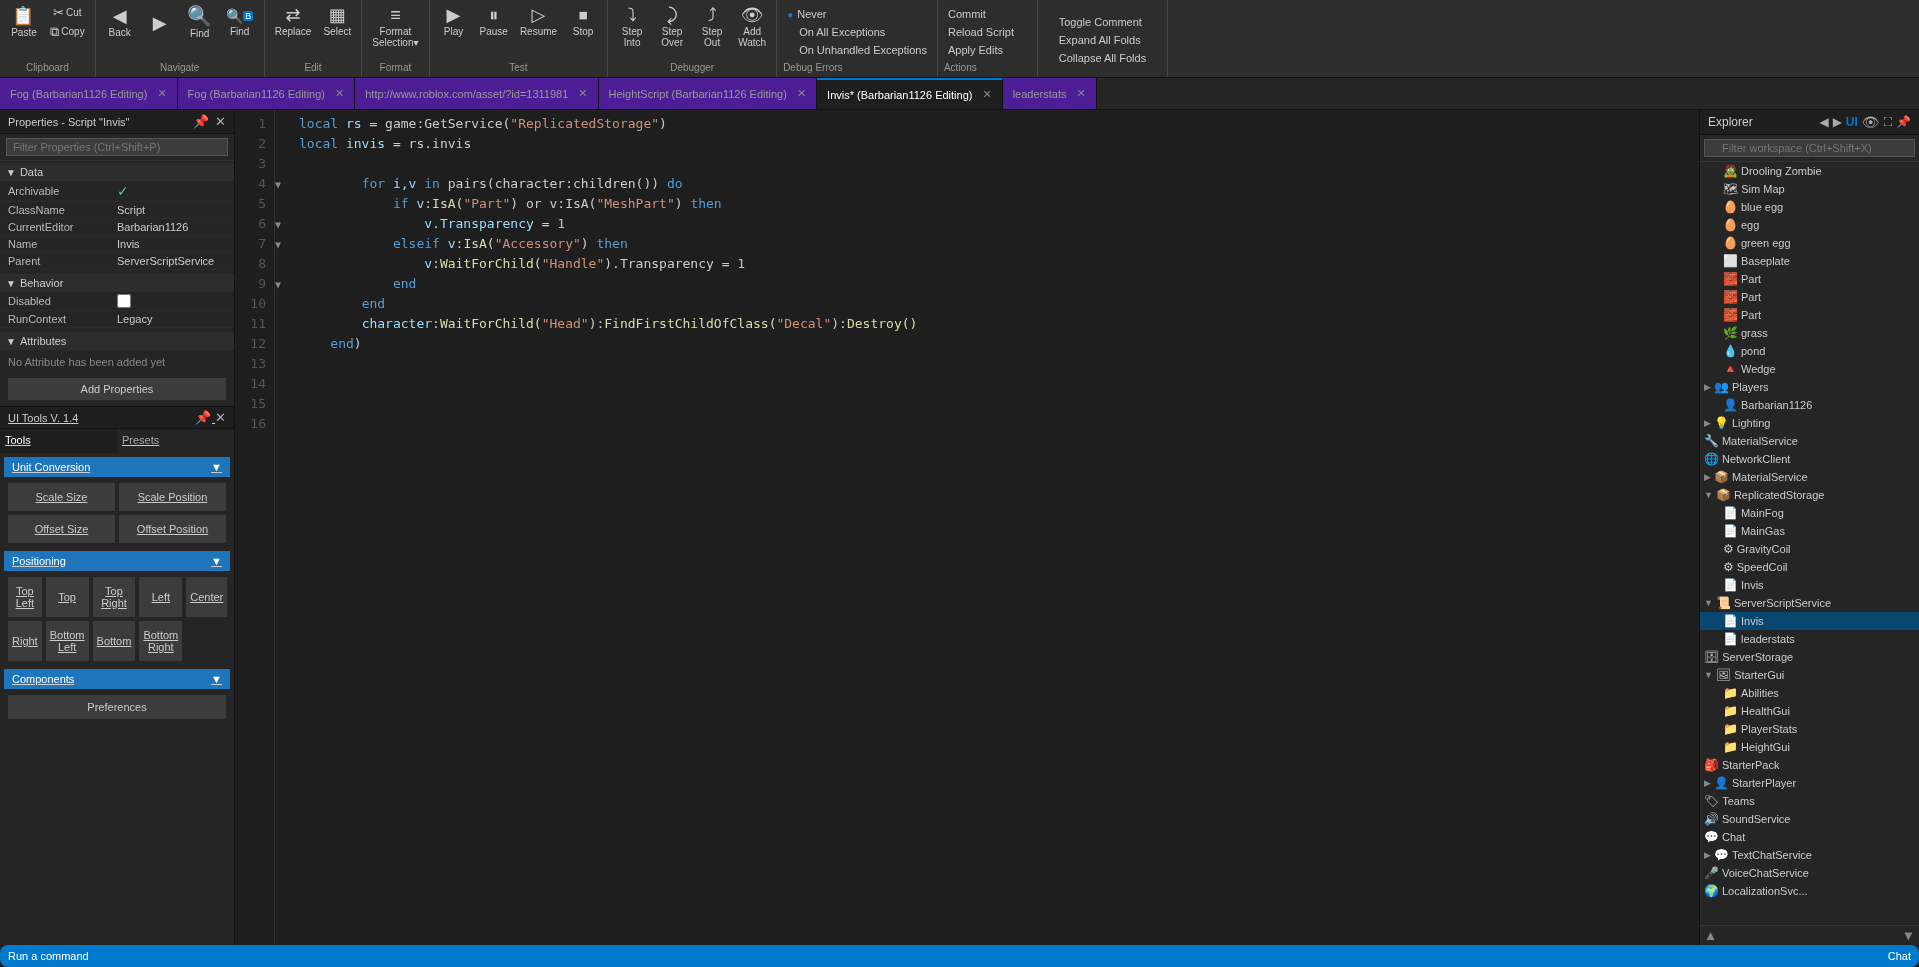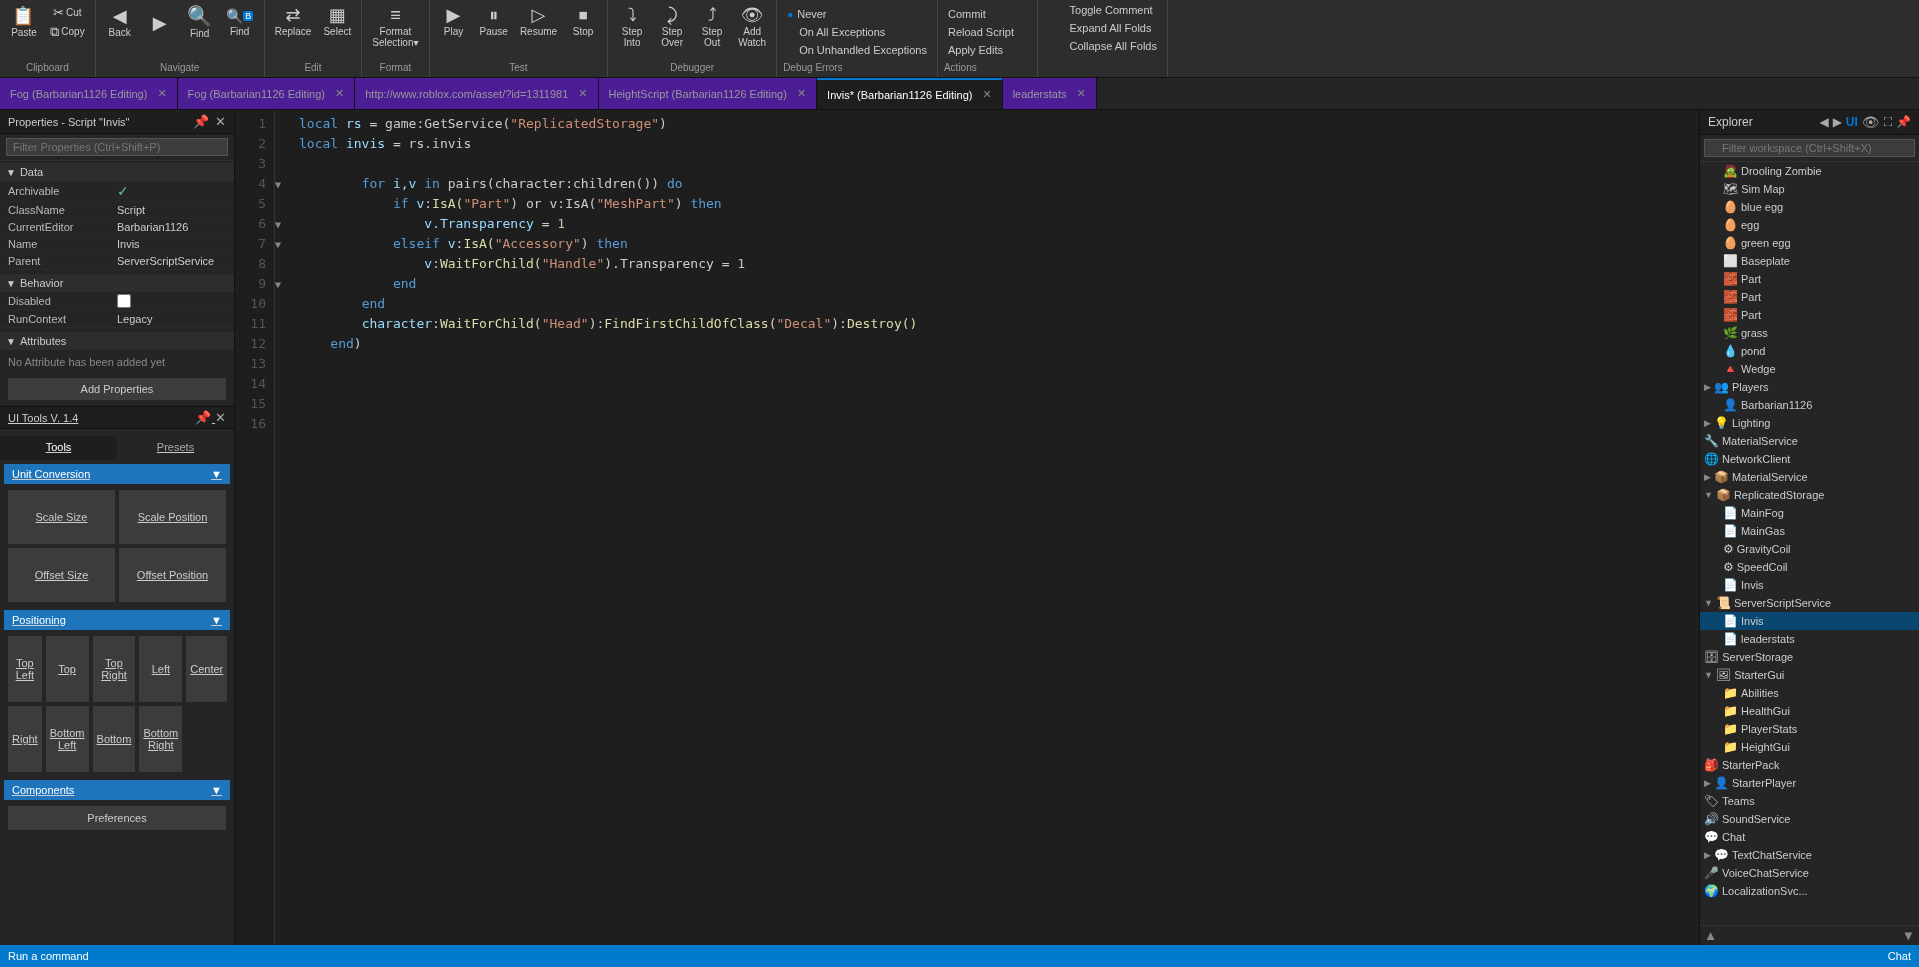--- a/index.html
+++ b/index.html
@@ -37,27 +37,27 @@
     .props-section-header .arrow { font-size: 10px; }
     .prop-row { display: flex; align-items: center; padding: 2px 8px; border-bottom: 1px solid #2a2a2a; }
     .prop-name { flex: 1; color: #bbb; font-size: 11px; }
     .prop-value { flex: 1; color: #ccc; font-size: 11px; display: flex; align-items: center; gap: 4px; }
     .prop-checkbox { width: 14px; height: 14px; }
 
     
     .ui-tools-panel { border-top: 1px solid #111; flex-shrink: 0; text-decoration: underline; }
     .ui-tools-header { background: #1e1e1e; padding: 3px 8px; font-size: 11px; color: #ccc; display: flex; align-items: center; justify-content: space-between; border-bottom: 1px solid #111; }
     .ui-tools-tabs { display: flex; }
-    .ui-tools-tab { flex: 1; text-align: center; padding: 5px; background: #252526; cursor: pointer; font-size: 11px; color: #aaa; border-bottom: 2px solid transparent; margin-top: 7px; }
+    .ui-tools-tab { flex: 1; padding: 5px; background: #252526; cursor: pointer; font-size: 11px; color: #aaa; border-bottom: 2px solid transparent; }
     .ui-tools-tab.active { color: #fff; background: #1e1e1e; }
     .ui-tools-section { background: #1e75bc; color: #fff; padding: 4px 8px; display: flex; align-items: center; justify-content: space-between; font-size: 11px; margin: 4px 4px 2px 4px; }
     .ui-btn-grid { display: grid; gap: 4px; padding: 4px 8px; }
     .ui-btn-grid-2 { grid-template-columns: 1fr 1fr; }
     .ui-btn-grid-3 { grid-template-columns: 1fr 1fr 1fr 1fr 1fr; }
-    .ui-btn { background: #3c3c3c; border: none; color: #ccc; padding: 21px 4px; cursor: pointer; font-size: 11px; text-align: center; }
+    .ui-btn { background: #3c3c3c; border: none; color: #ccc; padding: 8px 4px; cursor: pointer; font-size: 11px; text-align: center; }
     .ui-tools-bottom { padding: 4px 8px; }
     .ui-bottom-btn { width: 100%; background: #3c3c3c; border: none; color: #ccc; padding: 6px; cursor: pointer; font-size: 11px; }
 
     
     .code-editor { flex: 1; background: #1e1e1e; display: flex; flex-direction: column; overflow: hidden; }
     .code-content { display: flex; flex: 1; overflow: auto; font-family: 'Consolas', monospace; font-size: 13px; }
     .line-numbers { background: #1e1e1e; color: #555; padding: 0 8px; text-align: right; user-select: none; line-height: 20px; border-right: 1px solid #333; min-width: 40px; padding-top: 4px; }
     .code-lines { padding: 4px 8px; line-height: 20px; flex: 1; overflow-x: auto; }
     .code-line { white-space: pre; min-height: 20px; }
     .code-line.highlighted { background: #0a3a6b; }
@@ -78,21 +78,21 @@
     .explorer-tree { flex: 1; overflow-y: auto; font-size: 11px; }
     .tree-item { display: flex; align-items: center; padding: 2px 4px; cursor: pointer; gap: 3px; white-space: nowrap; }
     .tree-item.selected { background: #094771; }
     .tree-item .indent { display: inline-block; }
     .tree-item .tree-icon { font-size: 12px; flex-shrink: 0; }
     .tree-item .tree-label { flex: 1; overflow: hidden; text-overflow: ellipsis; }
     .tree-arrow { font-size: 9px; color: #888; flex-shrink: 0; }
     .scroll-arrows { display: flex; justify-content: space-between; padding: 2px 4px; border-top: 1px solid #333; }
 
     
-    .status-bar { background: #007acc; color: #fff; padding: 2px 8px; font-size: 11px; display: flex; align-items: center; gap: 16px; flex-shrink: 0; height: 22px; }
+    .status-bar { background: #007acc; color: #fff; padding: 2px 8px; font-size: 11px; display: flex; align-items: center; gap: 16px; flex-shrink: 0; height: 22px; border-radius: 8px; }
   </style>
 </head>
 <body>
 
 <div class="toolbar">
 
   <div class="toolbar-group">
     <div class="toolbar-row">
       <button class="toolbar-btn">
         <span class="icon">📋</span>
@@ -215,21 +215,21 @@
 
   <div class="toolbar-group" style="min-width:100px;align-items:flex-start;padding-top:6px">
     <div style="display:flex;flex-direction:column;gap:2px">
       <div style="padding:2px 4px;font-size:11px">Commit</div>
       <div style="padding:2px 4px;font-size:11px">Reload Script</div>
       <div style="padding:2px 4px;font-size:11px">Apply Edits</div>
     </div>
     <span class="toolbar-group-label">Actions</span>
   </div>
 
-  <div class="toolbar-group" style="min-width:130px;align-items:flex-end;padding-top:2px">
+  <div class="toolbar-group" style="min-width:130px;align-items:center;padding-top:14px">
     <div style="display:flex;flex-direction:column;gap:2px">
       <div style="padding:2px 4px;font-size:11px">Toggle Comment</div>
       <div style="padding:2px 4px;font-size:11px">Expand All Folds</div>
       <div style="padding:2px 4px;font-size:11px">Collapse All Folds</div>
     </div>
   </div>
 </div>
 
 <div class="tabs-bar">
   <div class="tab">

